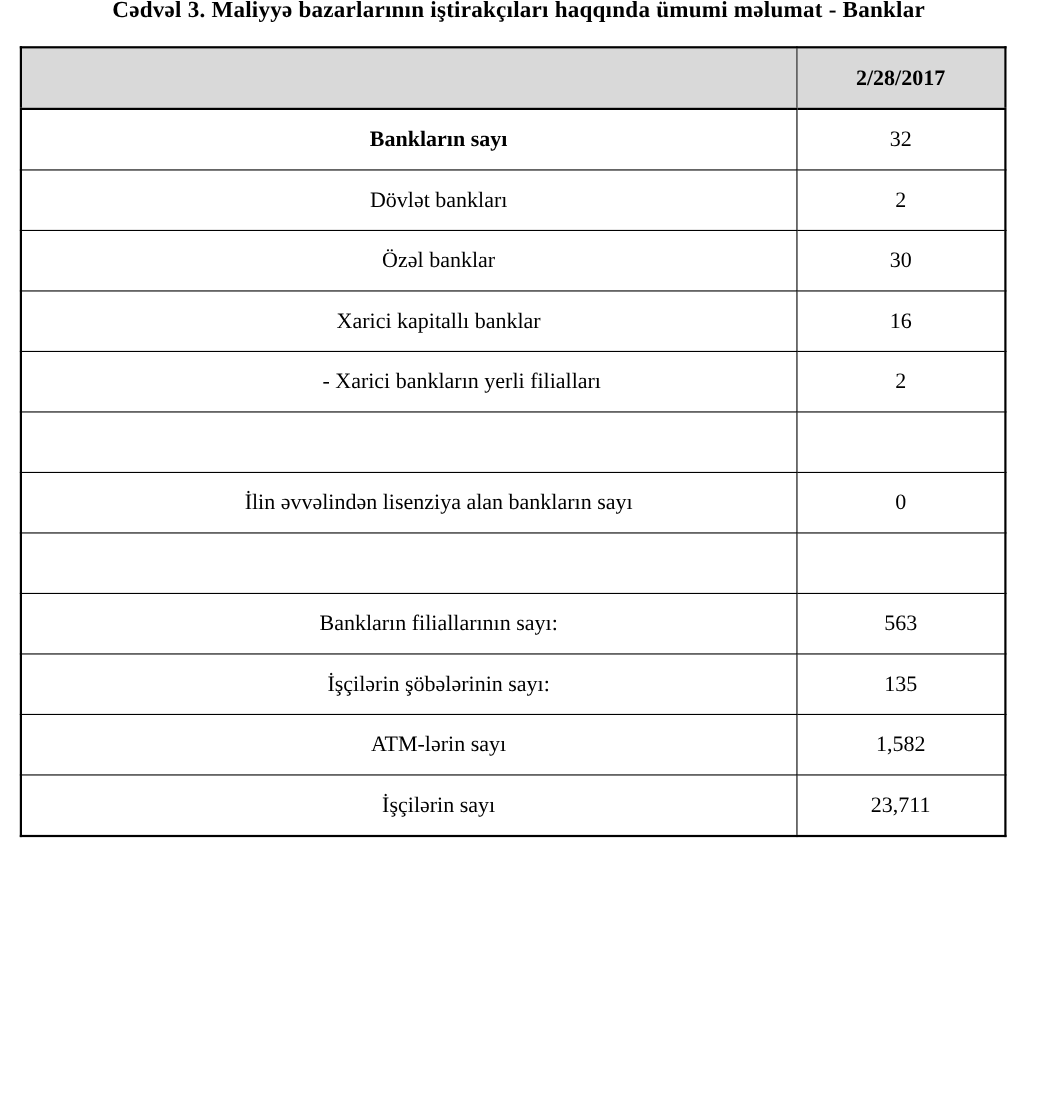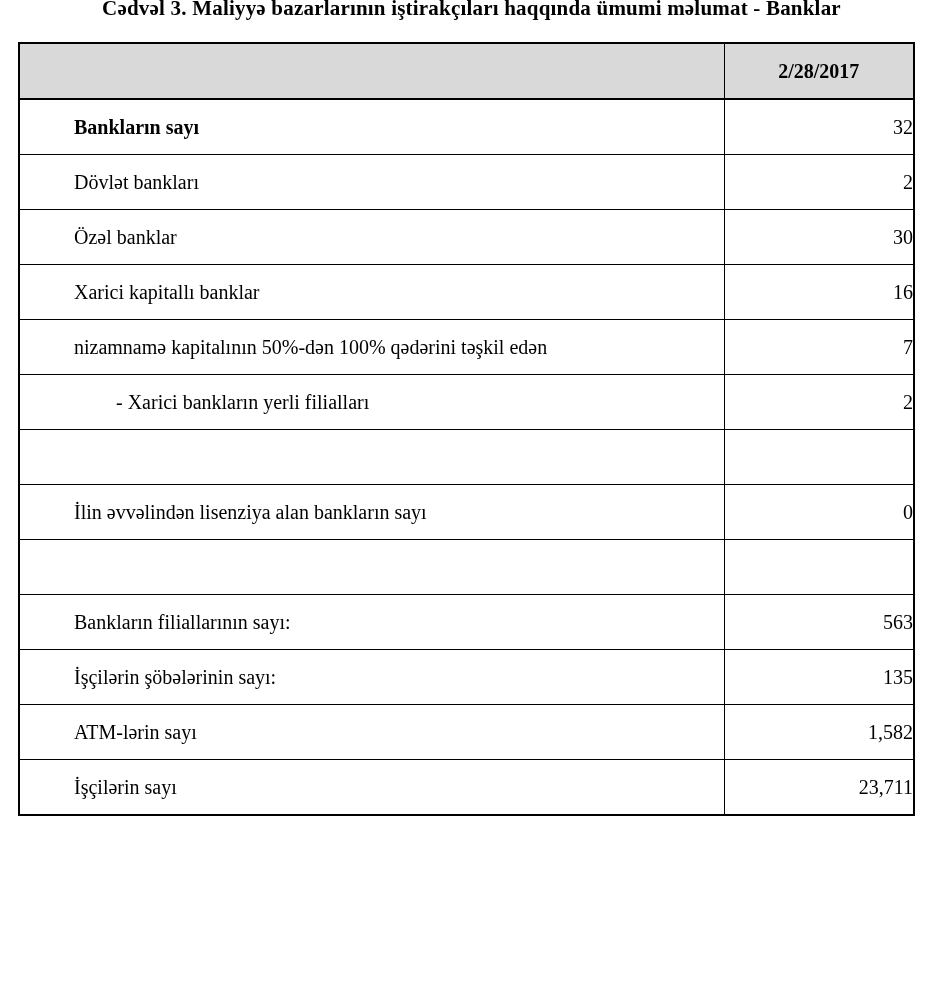--- a/index.html
+++ b/index.html
@@ -47,28 +47,28 @@
     background: #d9d9d9;
     border-bottom: 2px solid #000000;
   }
   col.label-col  { width: 705px; }
   col.value-col  { width: 190px; }
   th.value-head {
     font-weight: bold;
     text-align: center;
   }
   td.label-cell {
-    text-align: left;
+    text-align: center;
     padding-left: 54px;
     font-weight: normal;
   }
   td.label-cell.bold { font-weight: bold; }
   td.label-cell.indent { padding-left: 96px; }
   td.value-cell {
-    text-align: right;
+    text-align: center;
   }
 </style>
 </head>
 <body>
 
 <div class="page">
 
   <div class="doc-title">Cədvəl 3. Maliyyə bazarlarının iştirakçıları haqqında ümumi məlumat - Banklar</div>
 
   <table class="data-table">
@@ -96,24 +96,20 @@
   <tr>
     <td class="label-cell">Özəl banklar</td>
     <td class="value-cell">30</td>
   </tr>
 
   <tr>
     <td class="label-cell">Xarici kapitallı banklar</td>
     <td class="value-cell">16</td>
   </tr>
 
-  <tr>
-    <td class="label-cell">nizamnamə kapitalının 50%-dən 100% qədərini təşkil edən</td>
-    <td class="value-cell">7</td>
-  </tr>
 
   <tr>
     <td class="label-cell indent">- Xarici bankların yerli filialları</td>
     <td class="value-cell">2</td>
   </tr>
 
 
   <tr>
     <td class="label-cell"></td>
     <td class="value-cell"></td>

